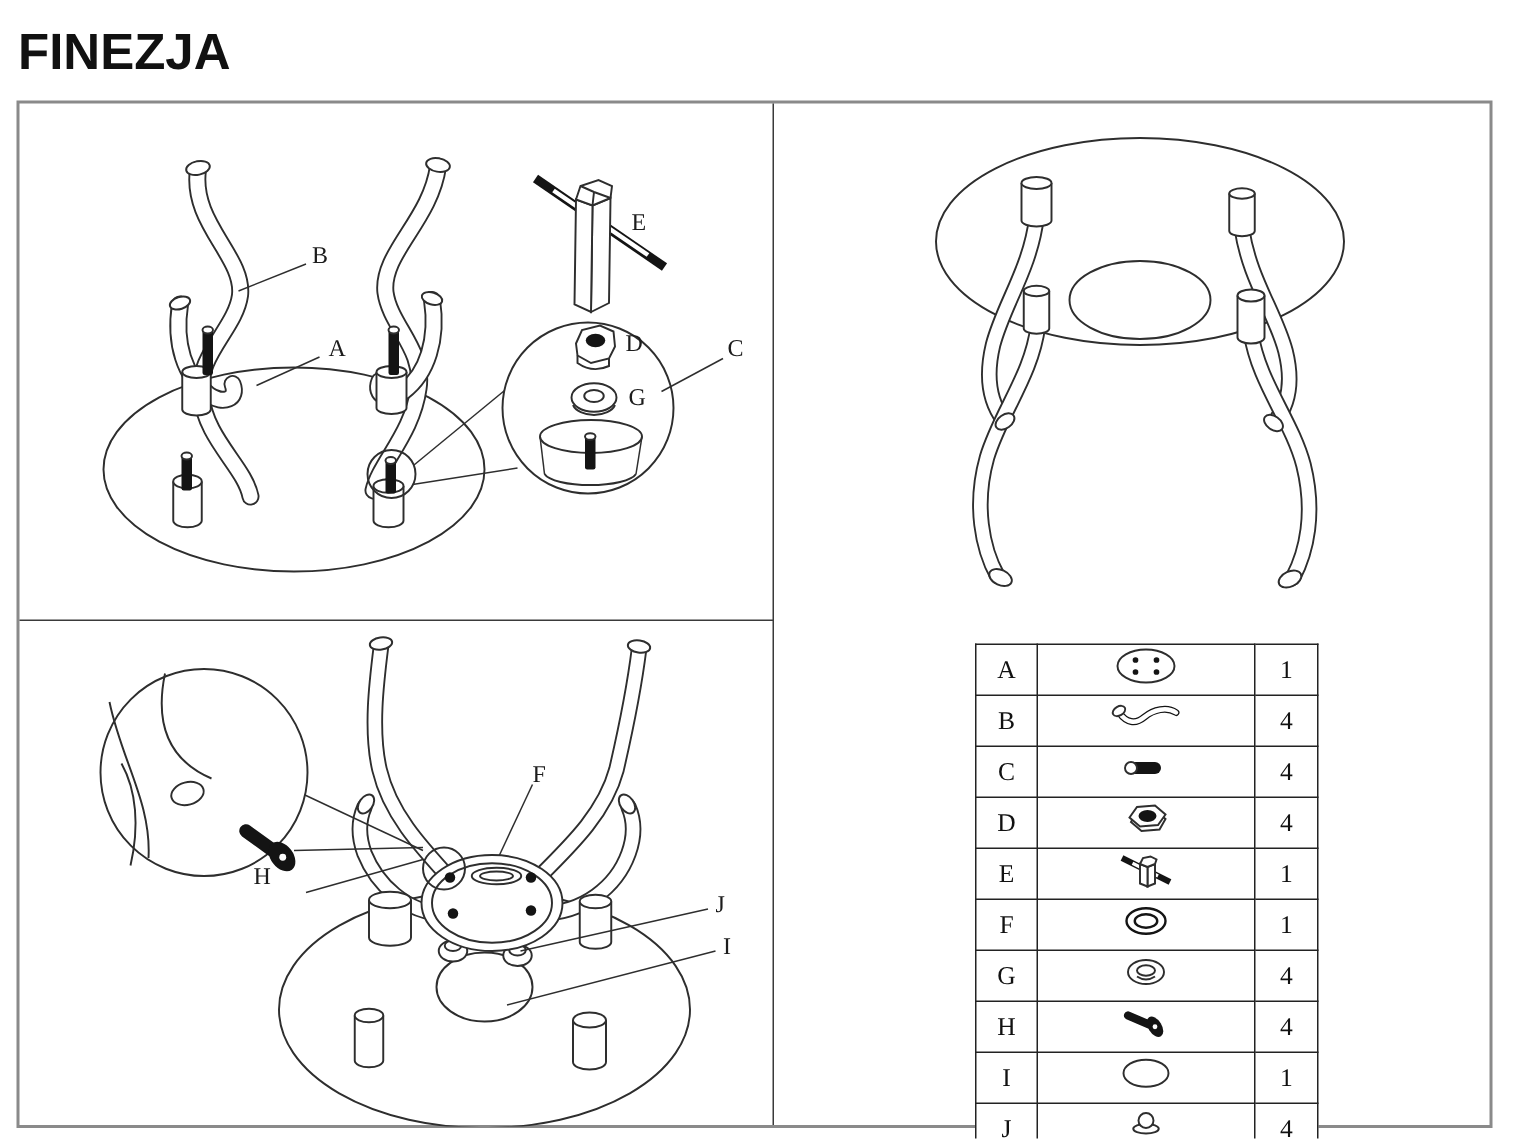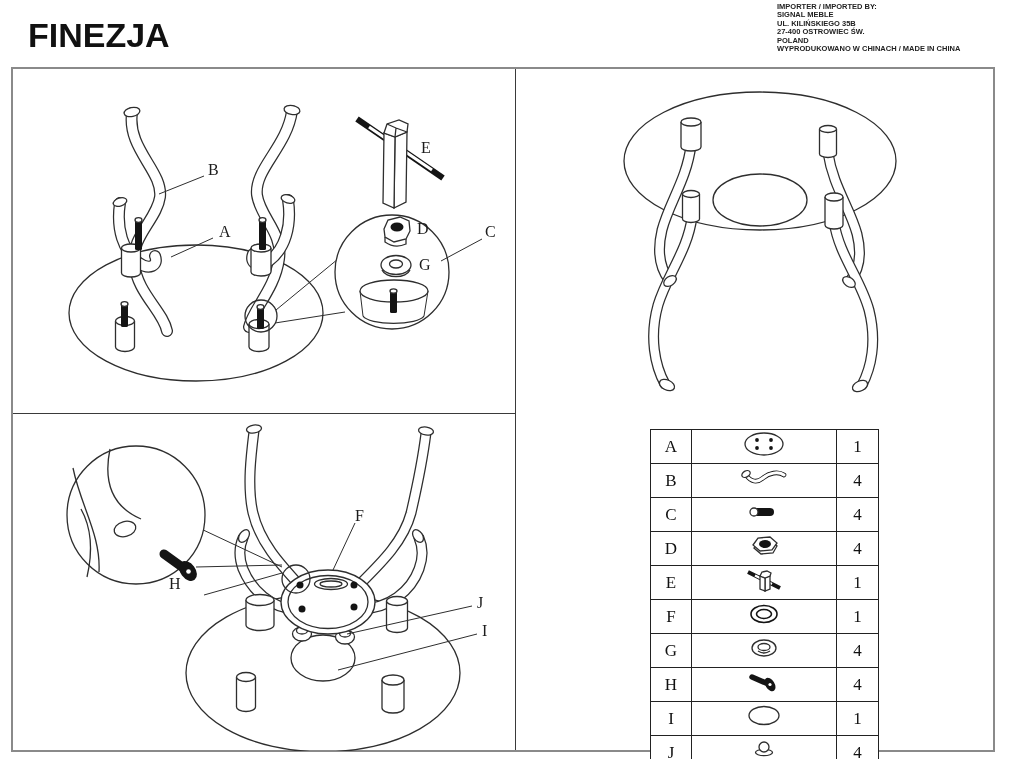--- a/index.html
+++ b/index.html
@@ -1,19 +1,19 @@
 <!DOCTYPE html>
 <html><head>
 <meta charset="utf-8">
 <style>
   * { margin:0; padding:0; box-sizing:border-box; }
   body { background:#fff; }
   .page { position:relative; width:1020px; height:759px; background:#ffffff;
           font-family:"Liberation Sans", sans-serif; overflow:hidden; }
-  .title { position:absolute; left:28px; top:16px; font-size:34px; font-weight:bold;
+  .title { position:absolute; left:12px; top:16px; font-size:34px; font-weight:bold;
            color:#111; letter-spacing:0px; }
   .importer { position:absolute; left:777px; top:3px; width:240px;
               font-size:7.5px; font-weight:bold; line-height:8.4px; color:#222; }
   .frame { position:absolute; left:11px; top:67px; width:984px; height:685px;
            border:2px solid #8a8a8a; }
   .div-v { position:absolute; left:502px; top:0; width:0; height:681px;
            border-left:1.5px solid #3a3a3a; }
   .div-h { position:absolute; left:0; top:344px; width:503px; height:0;
            border-top:1.5px solid #3a3a3a; }
   svg.quad { position:absolute; }
@@ -40,28 +40,20 @@
   td.c-icon   { width:145px; }
   td.c-qty    { width:42px; }
 </style>
 </head>
 <body>
 
 <div class="page">
 
   <div class="title">FINEZJA</div>
 
-  <div class="importer">
-    <div>IMPORTER / IMPORTED BY:</div>
-    <div>SIGNAL MEBLE</div>
-    <div>UL. KILIŃSKIEGO 35B</div>
-    <div>27-400 OSTROWIEC ŚW.</div>
-    <div>POLAND</div>
-    <div>WYPRODUKOWANO W CHINACH / MADE IN CHINA</div>
-  </div>
 
   <div class="frame">
     <div class="div-v"></div>
     <div class="div-h"></div>
 
     <svg class="quad q1" width="503" height="344" viewBox="0 0 503 344">
       <g>
         <ellipse class="ln" cx="183" cy="244" rx="127" ry="68"></ellipse>
       </g>
       <g>

